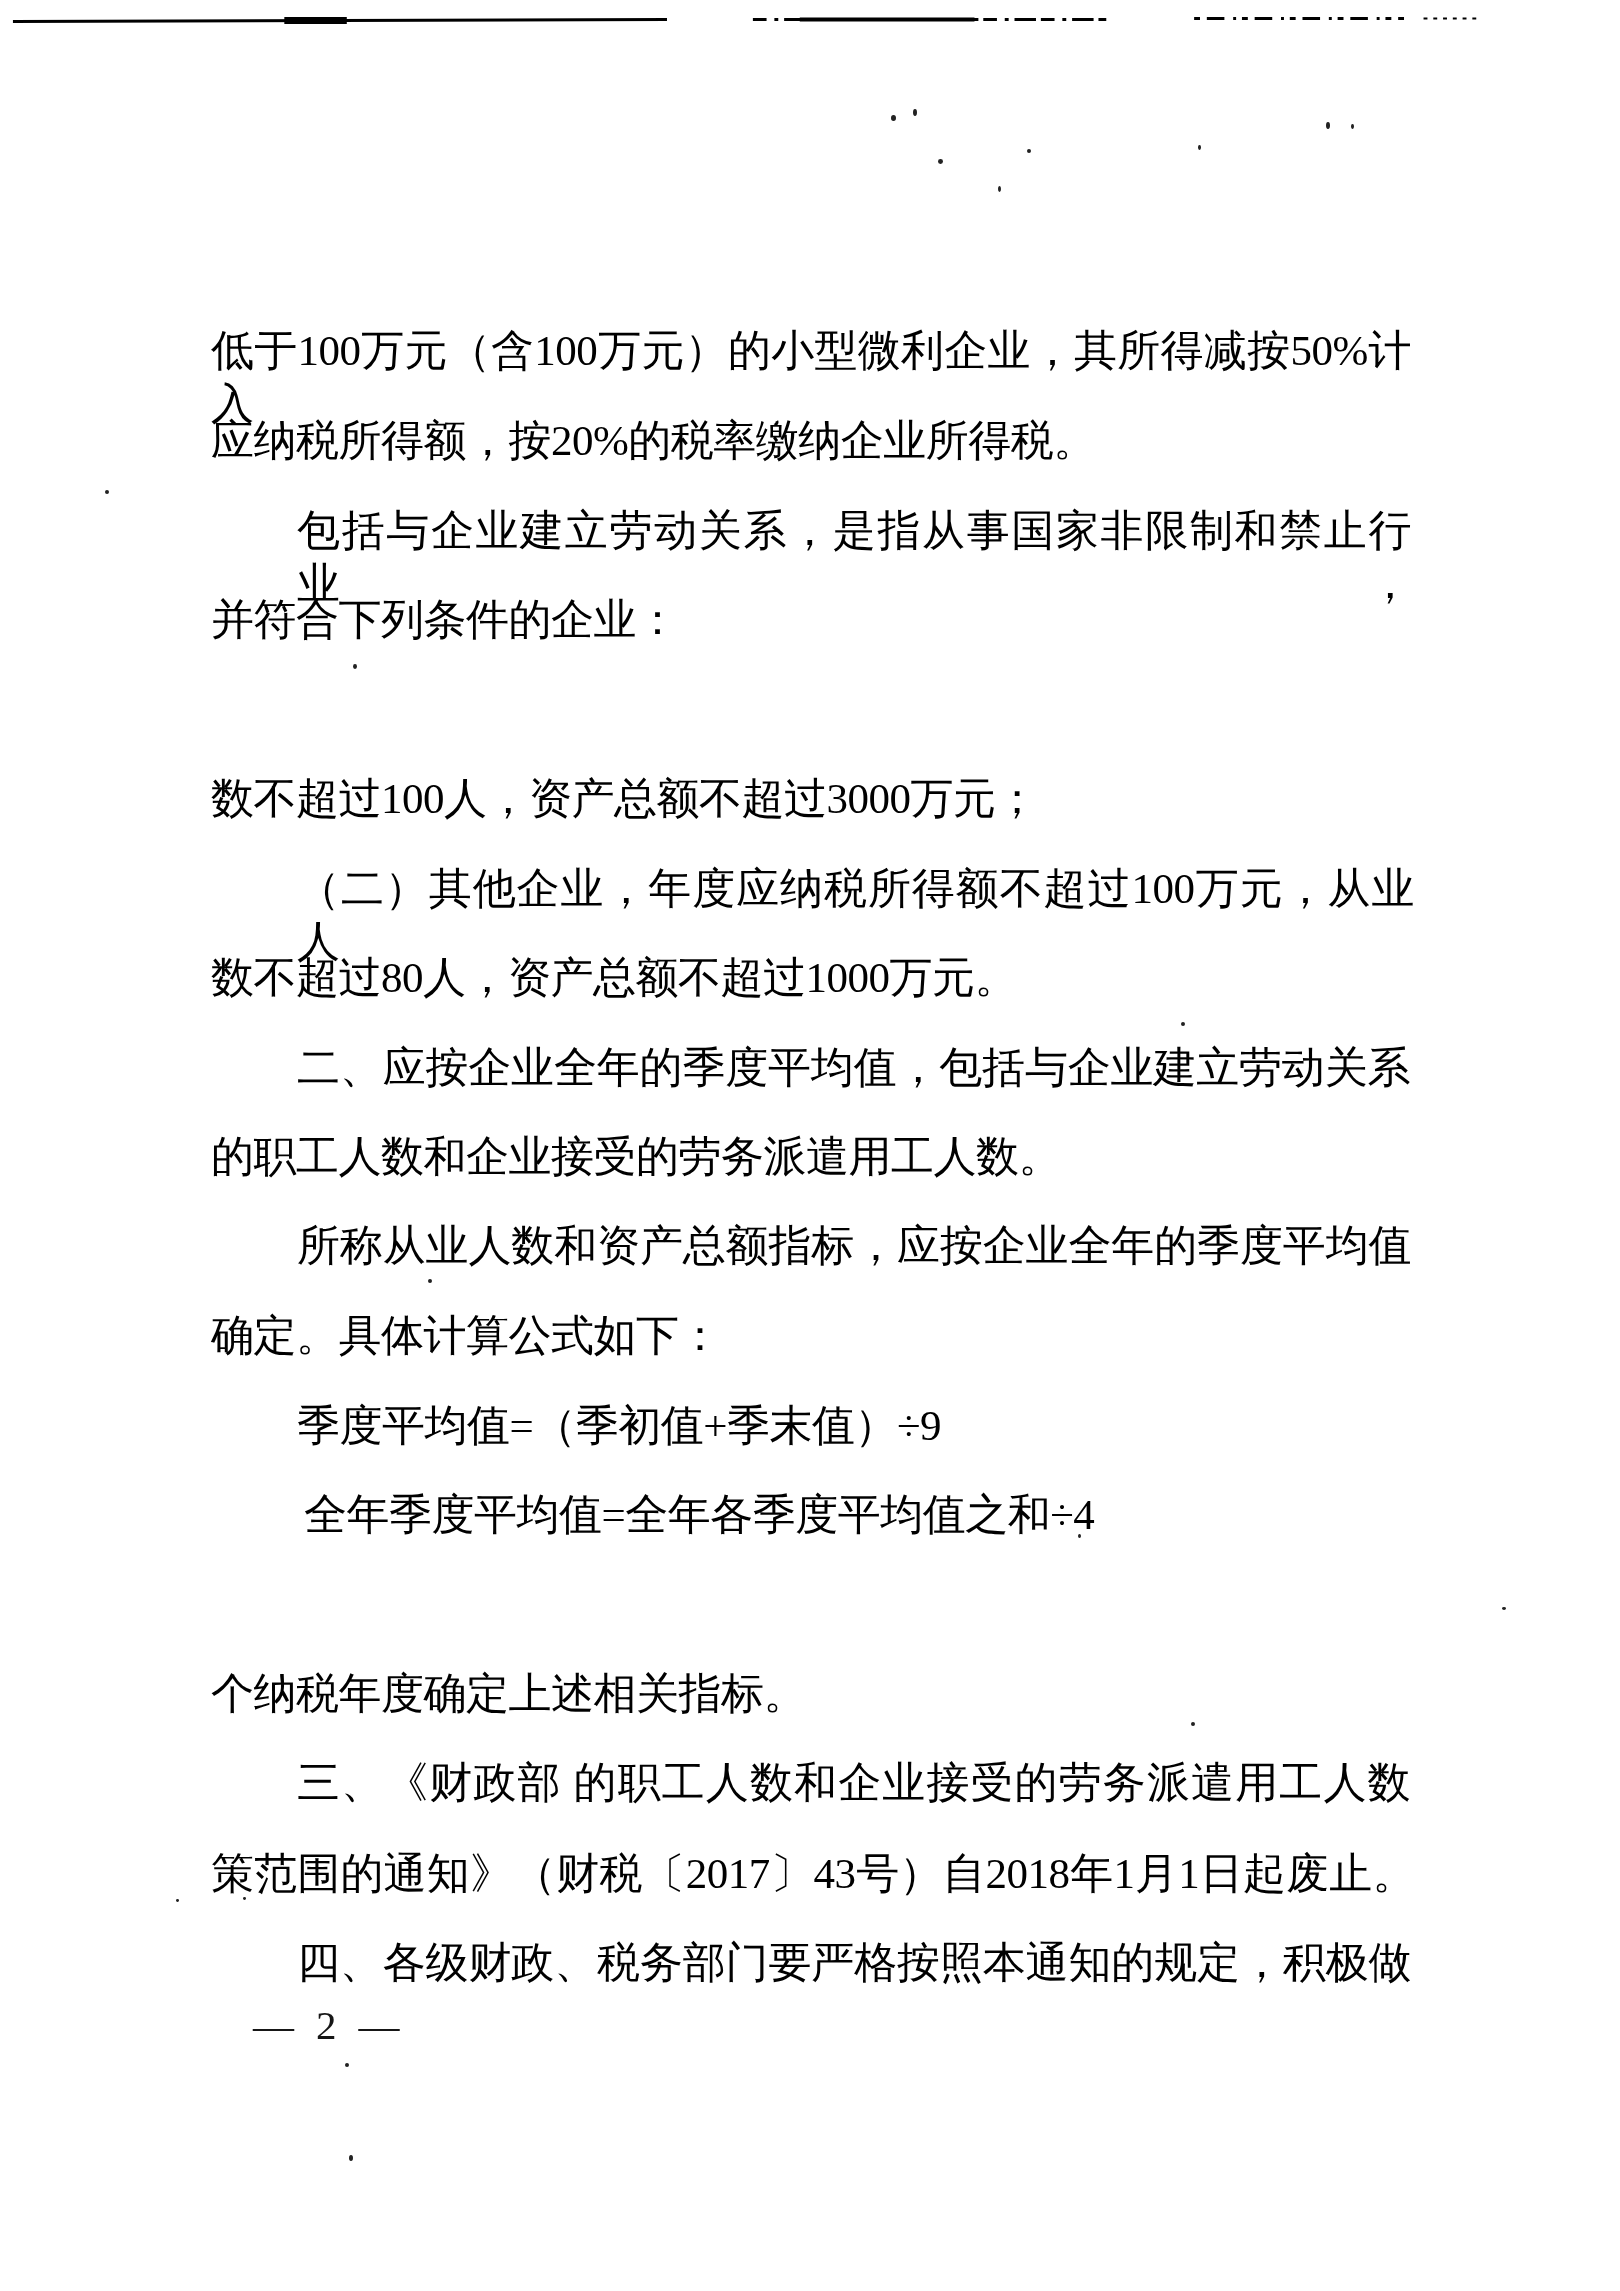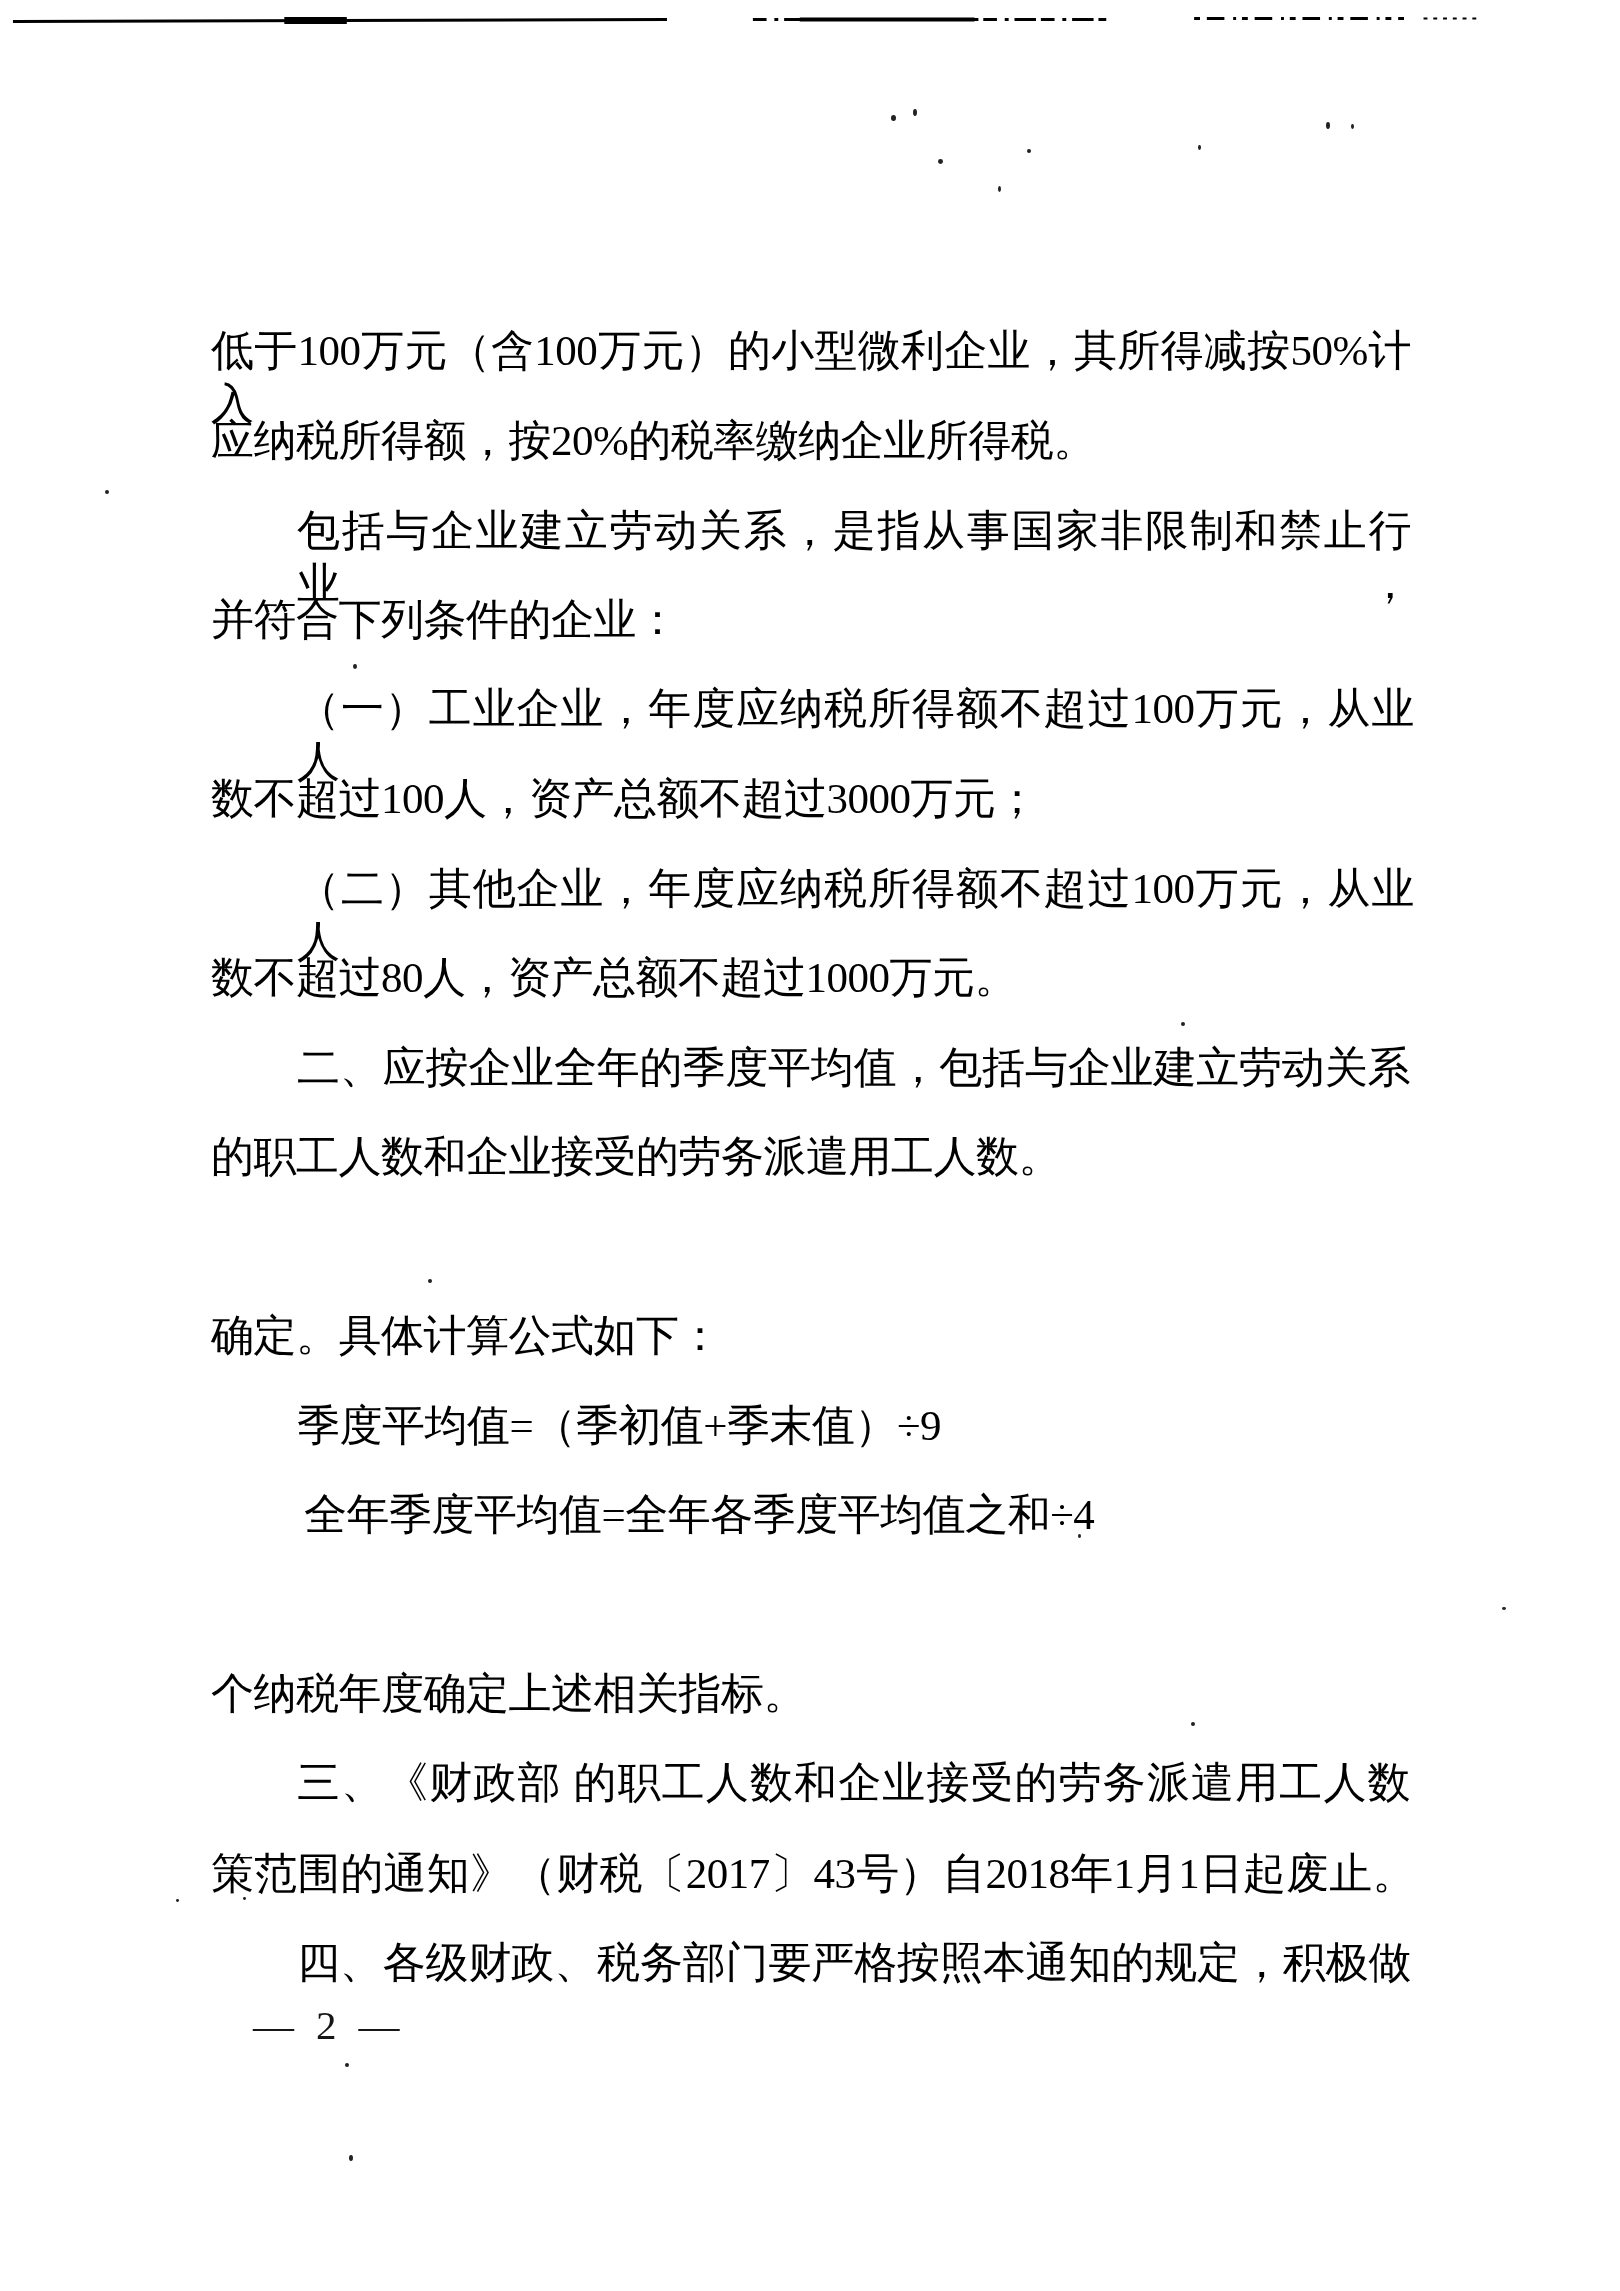--- a/index.html
+++ b/index.html
@@ -70,26 +70,26 @@
     <line x1="768" y1="20" x2="1130" y2="20" stroke="#000000" stroke-width="3" stroke-dasharray="14 8 4 6 22 5"></line>
     <line x1="816" y1="20" x2="995" y2="20" stroke="#000000" stroke-width="4"></line>
     <line x1="1220" y1="19" x2="1435" y2="19" stroke="#000000" stroke-width="3" stroke-dasharray="6 7 18 9 3 6"></line>
     <line x1="1455" y1="19" x2="1510" y2="19" stroke="#000000" stroke-width="2" stroke-dasharray="4 6"></line>
   </svg>
 
   <div class="line l0 just">低于100万元（含100万元）的小型微利企业，其所得减按50%计入</div>
   <div class="line l1">应纳税所得额，按20%的税率缴纳企业所得税。</div>
   <div class="line l2 just">包括与企业建立劳动关系，是指从事国家非限制和禁止行业，</div>
   <div class="line l3">并符合下列条件的企业：</div>
-  <div class="line l4 just">（一）工业企业，年度应纳税所得额不超过100万元，从业人</div>
   <div class="line l5">数不超过100人，资产总额不超过3000万元；</div>
   <div class="line l6 just">（二）其他企业，年度应纳税所得额不超过100万元，从业人</div>
   <div class="line l7">数不超过80人，资产总额不超过1000万元。</div>
   <div class="line l8 just">二、应按企业全年的季度平均值，包括与企业建立劳动关系</div>
   <div class="line l9">的职工人数和企业接受的劳务派遣用工人数。</div>
+  <div class="line l10 just">所称从业人数和资产总额指标，应按企业全年的季度平均值</div>
   <div class="line l11">确定。具体计算公式如下：</div>
   <div class="line l12">季度平均值=（季初值+季末值）÷9</div>
   <div class="line l13">全年季度平均值=全年各季度平均值之和÷4</div>
   <div class="line l15">个纳税年度确定上述相关指标。</div>
   <div class="line l16 just">三、《财政部 的职工人数和企业接受的劳务派遣用工人数</div>
   <div class="line l17 just">策范围的通知》（财税〔2017〕43号）自2018年1月1日起废止。</div>
   <div class="line l18 just">四、各级财政、税务部门要严格按照本通知的规定，积极做</div>
 
   <div class="page-number">— 2 —</div>
 

